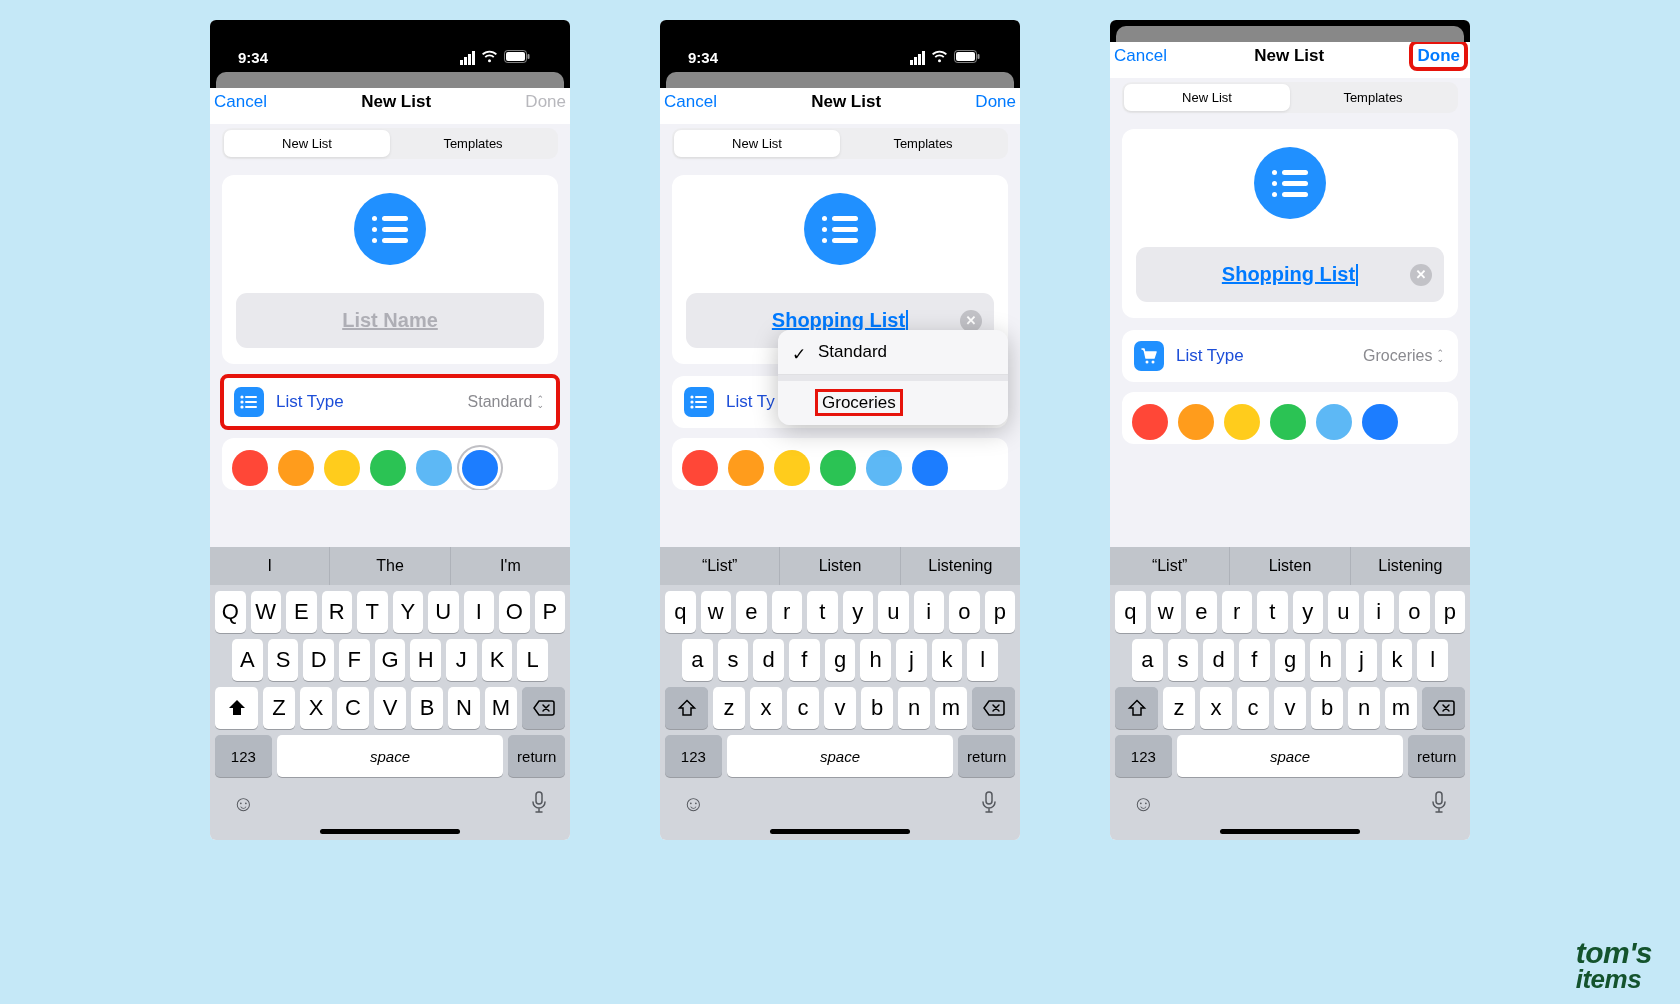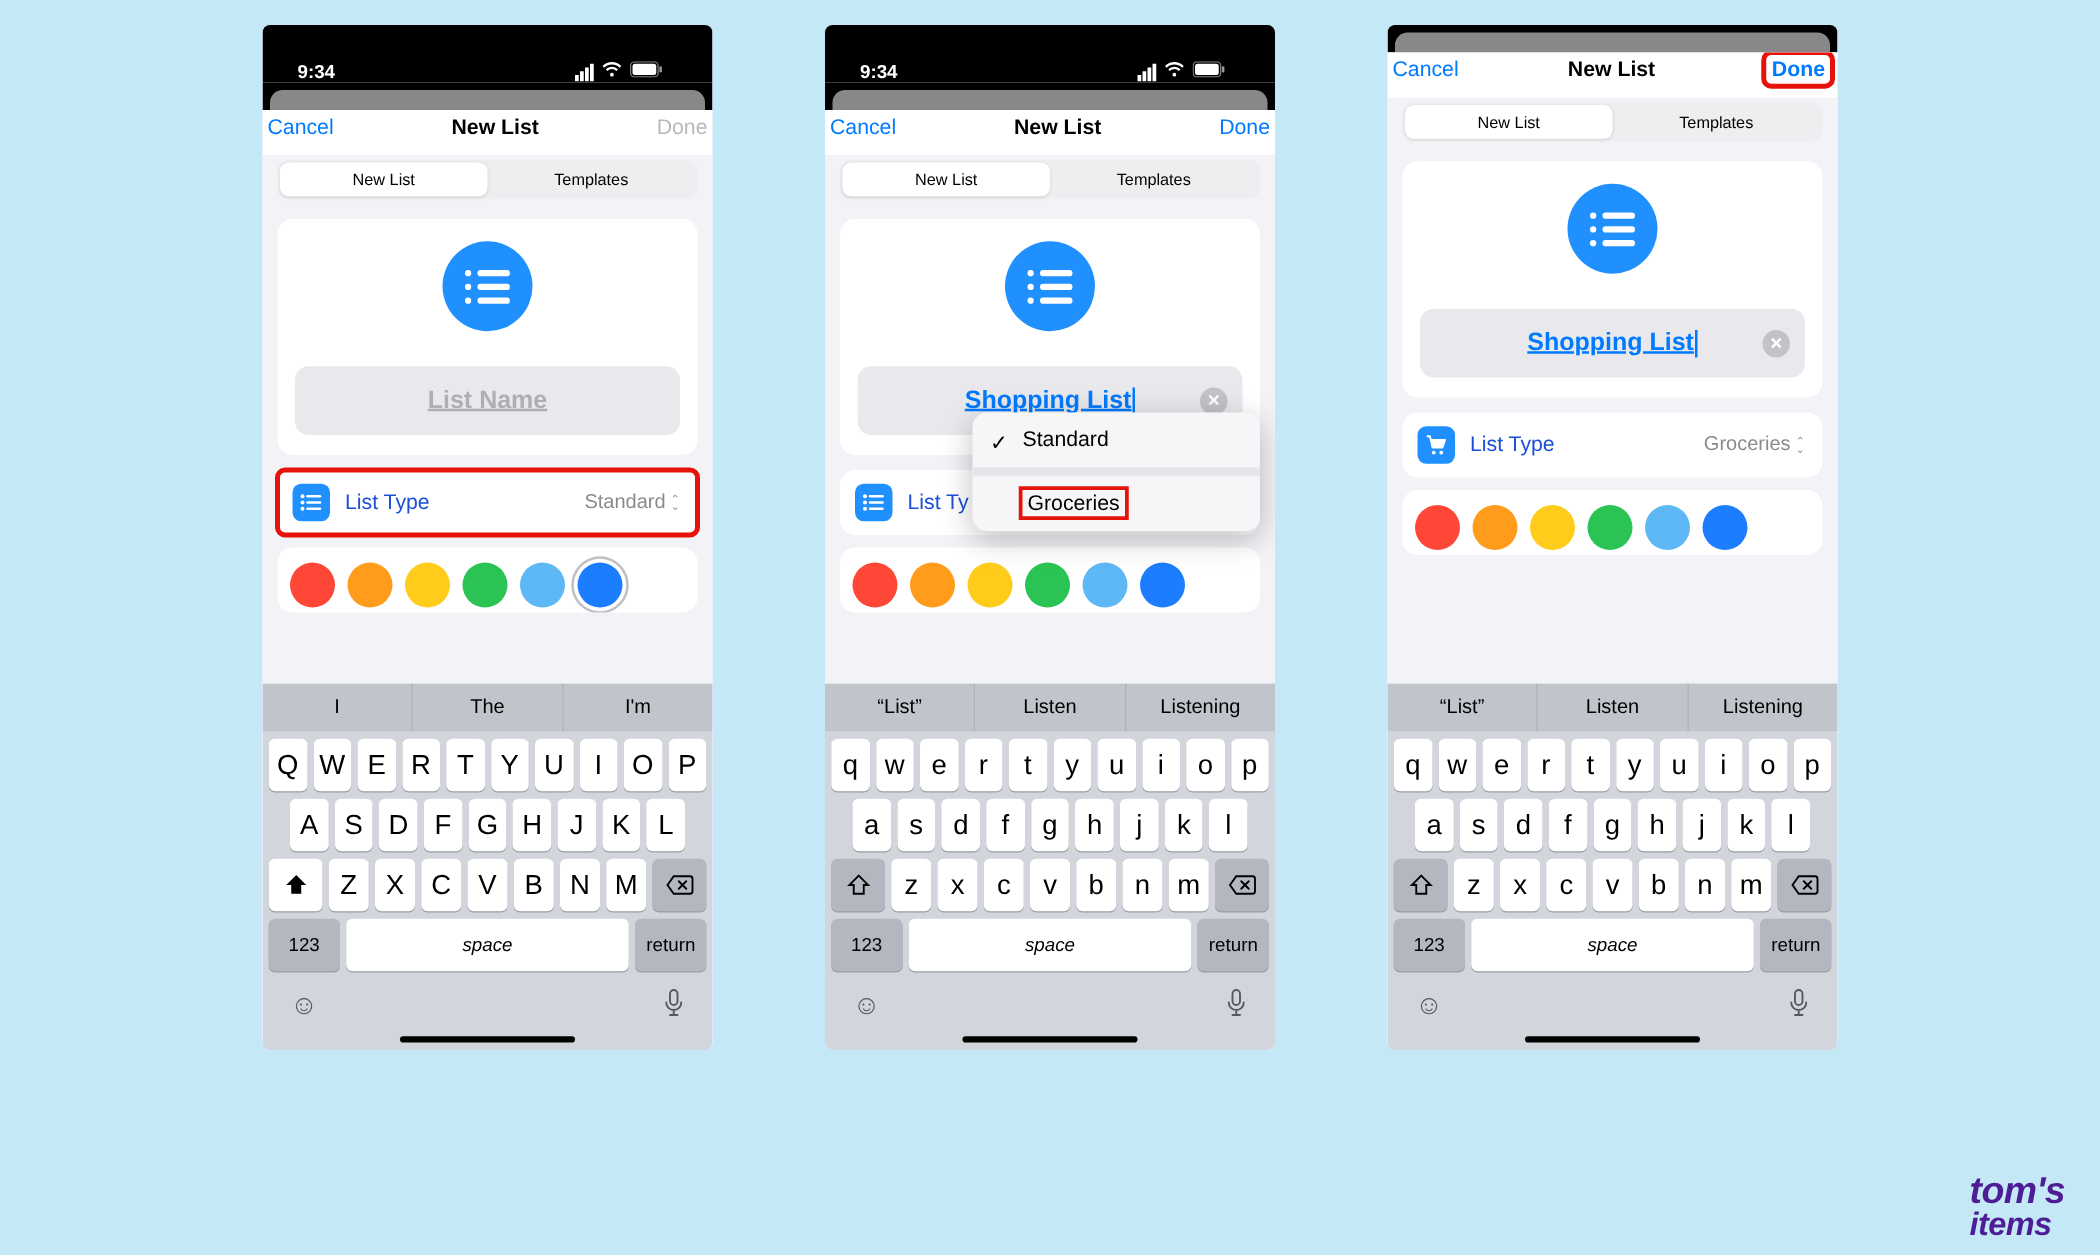--- a/index.html
+++ b/index.html
@@ -153,21 +153,21 @@
   .key.fn { background:#b3b8c0; max-width:42px; font-size:16px;}
   .key.fn.wide{max-width:48px;}
   .krow.indent { padding-left:22px; padding-right:22px; }
   .krow.bottom { padding:6px 5px 6px; }
   .krow.bottom .key{ font-size:15px; }
   .space-key { flex:4; max-width:none; font-size:15px;font-style:italic;}
   .kbd-footer { display:flex; justify-content:space-between; padding:8px 22px 4px; font-size:22px; color:#55585e;}
   .home-ind { width:140px; height:5px; background:#000; border-radius:3px; margin:4px auto 6px;}
 
   .watermark {
-    position:absolute; right:28px; bottom:12px; color:#4c1d95;
+    position:absolute; right:28px; bottom:12px; color:#14532d;
     font-style:italic; font-weight:700; font-size:30px; line-height:26px;
     text-align:left; letter-spacing:-0.5px;
   }
   .watermark .g { font-size:26px; }
 
   .content-scroll { background:#f2f2f7; flex:1; display:flex; flex-direction:column; overflow:hidden;}
 </style>
 </head>
 <body>
 

